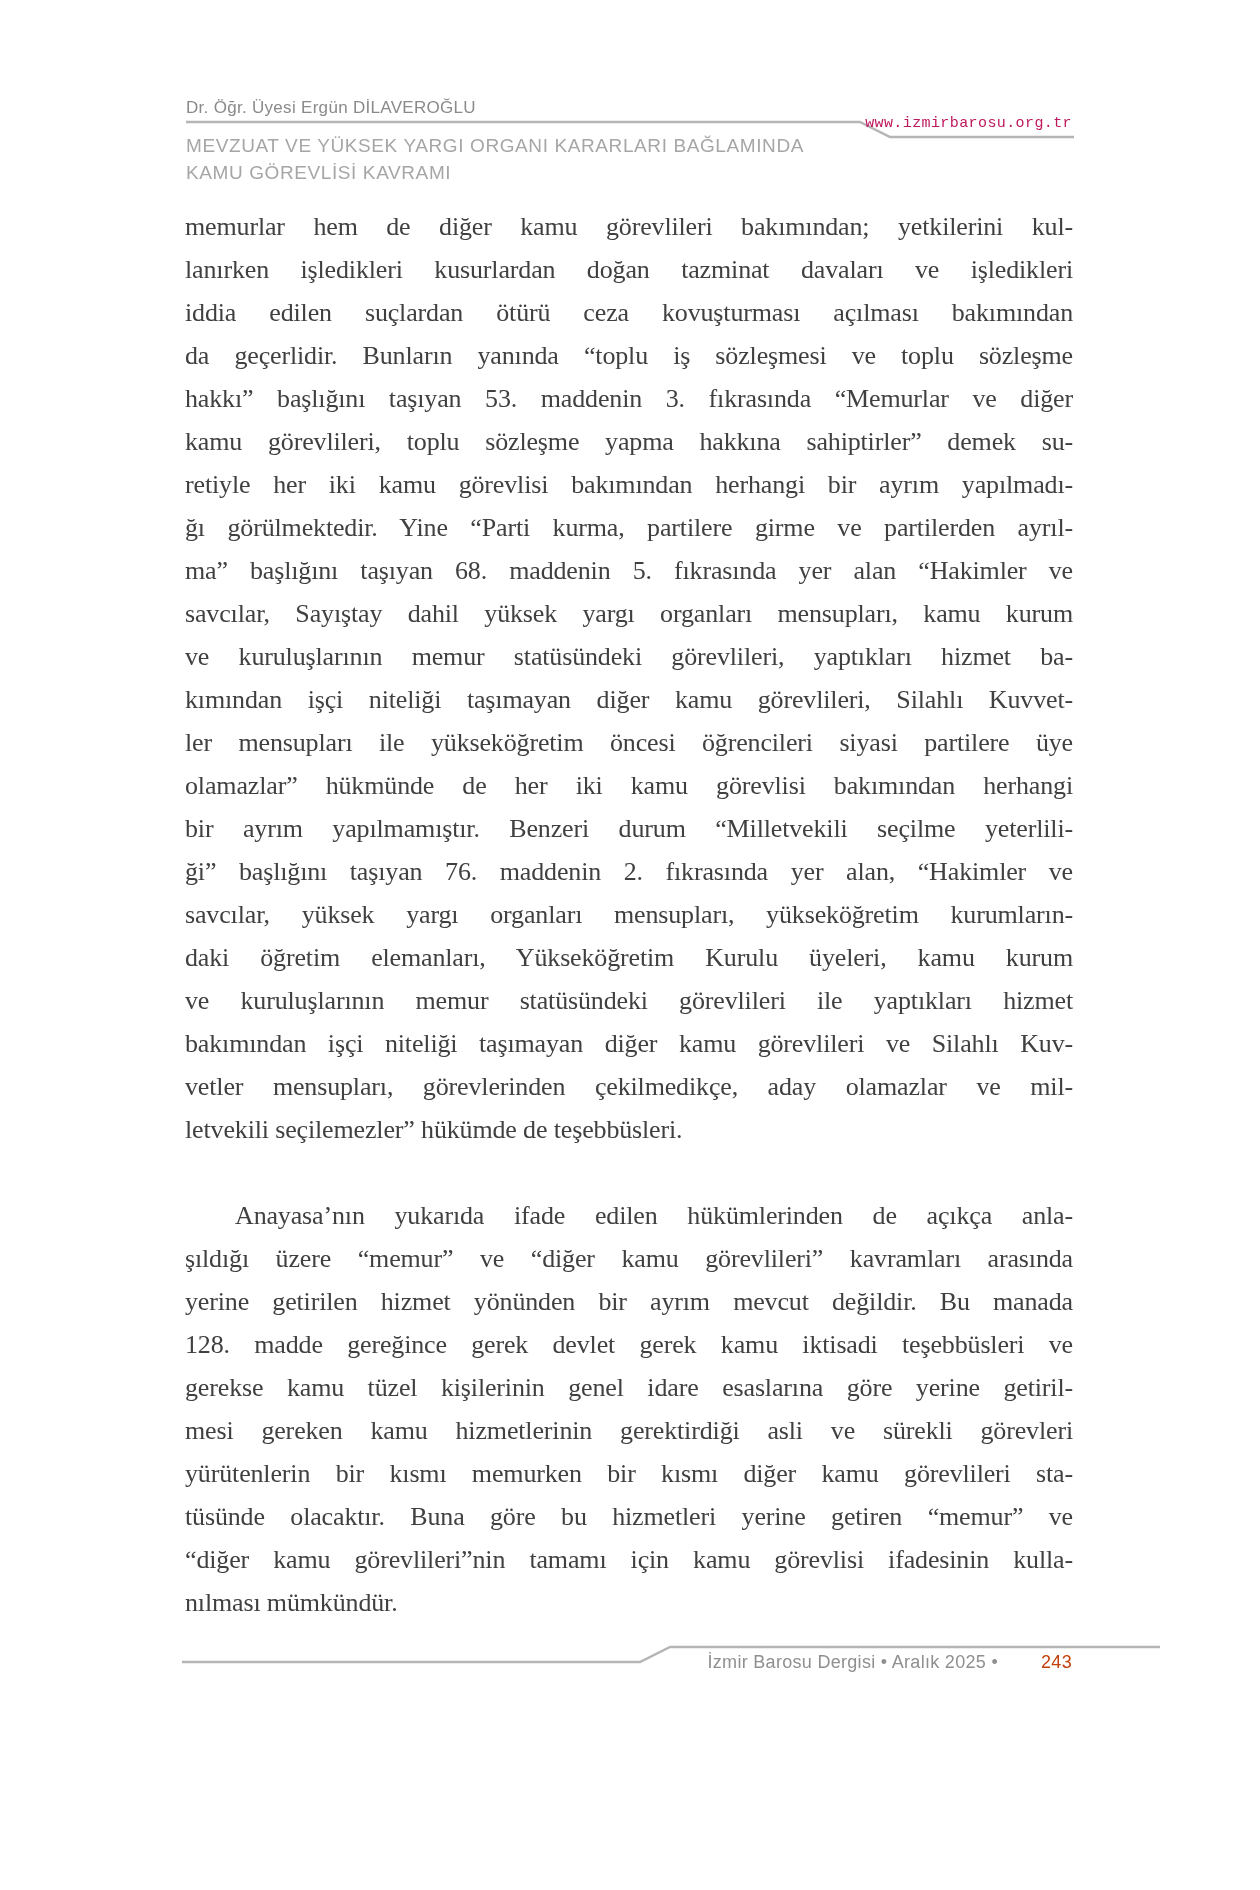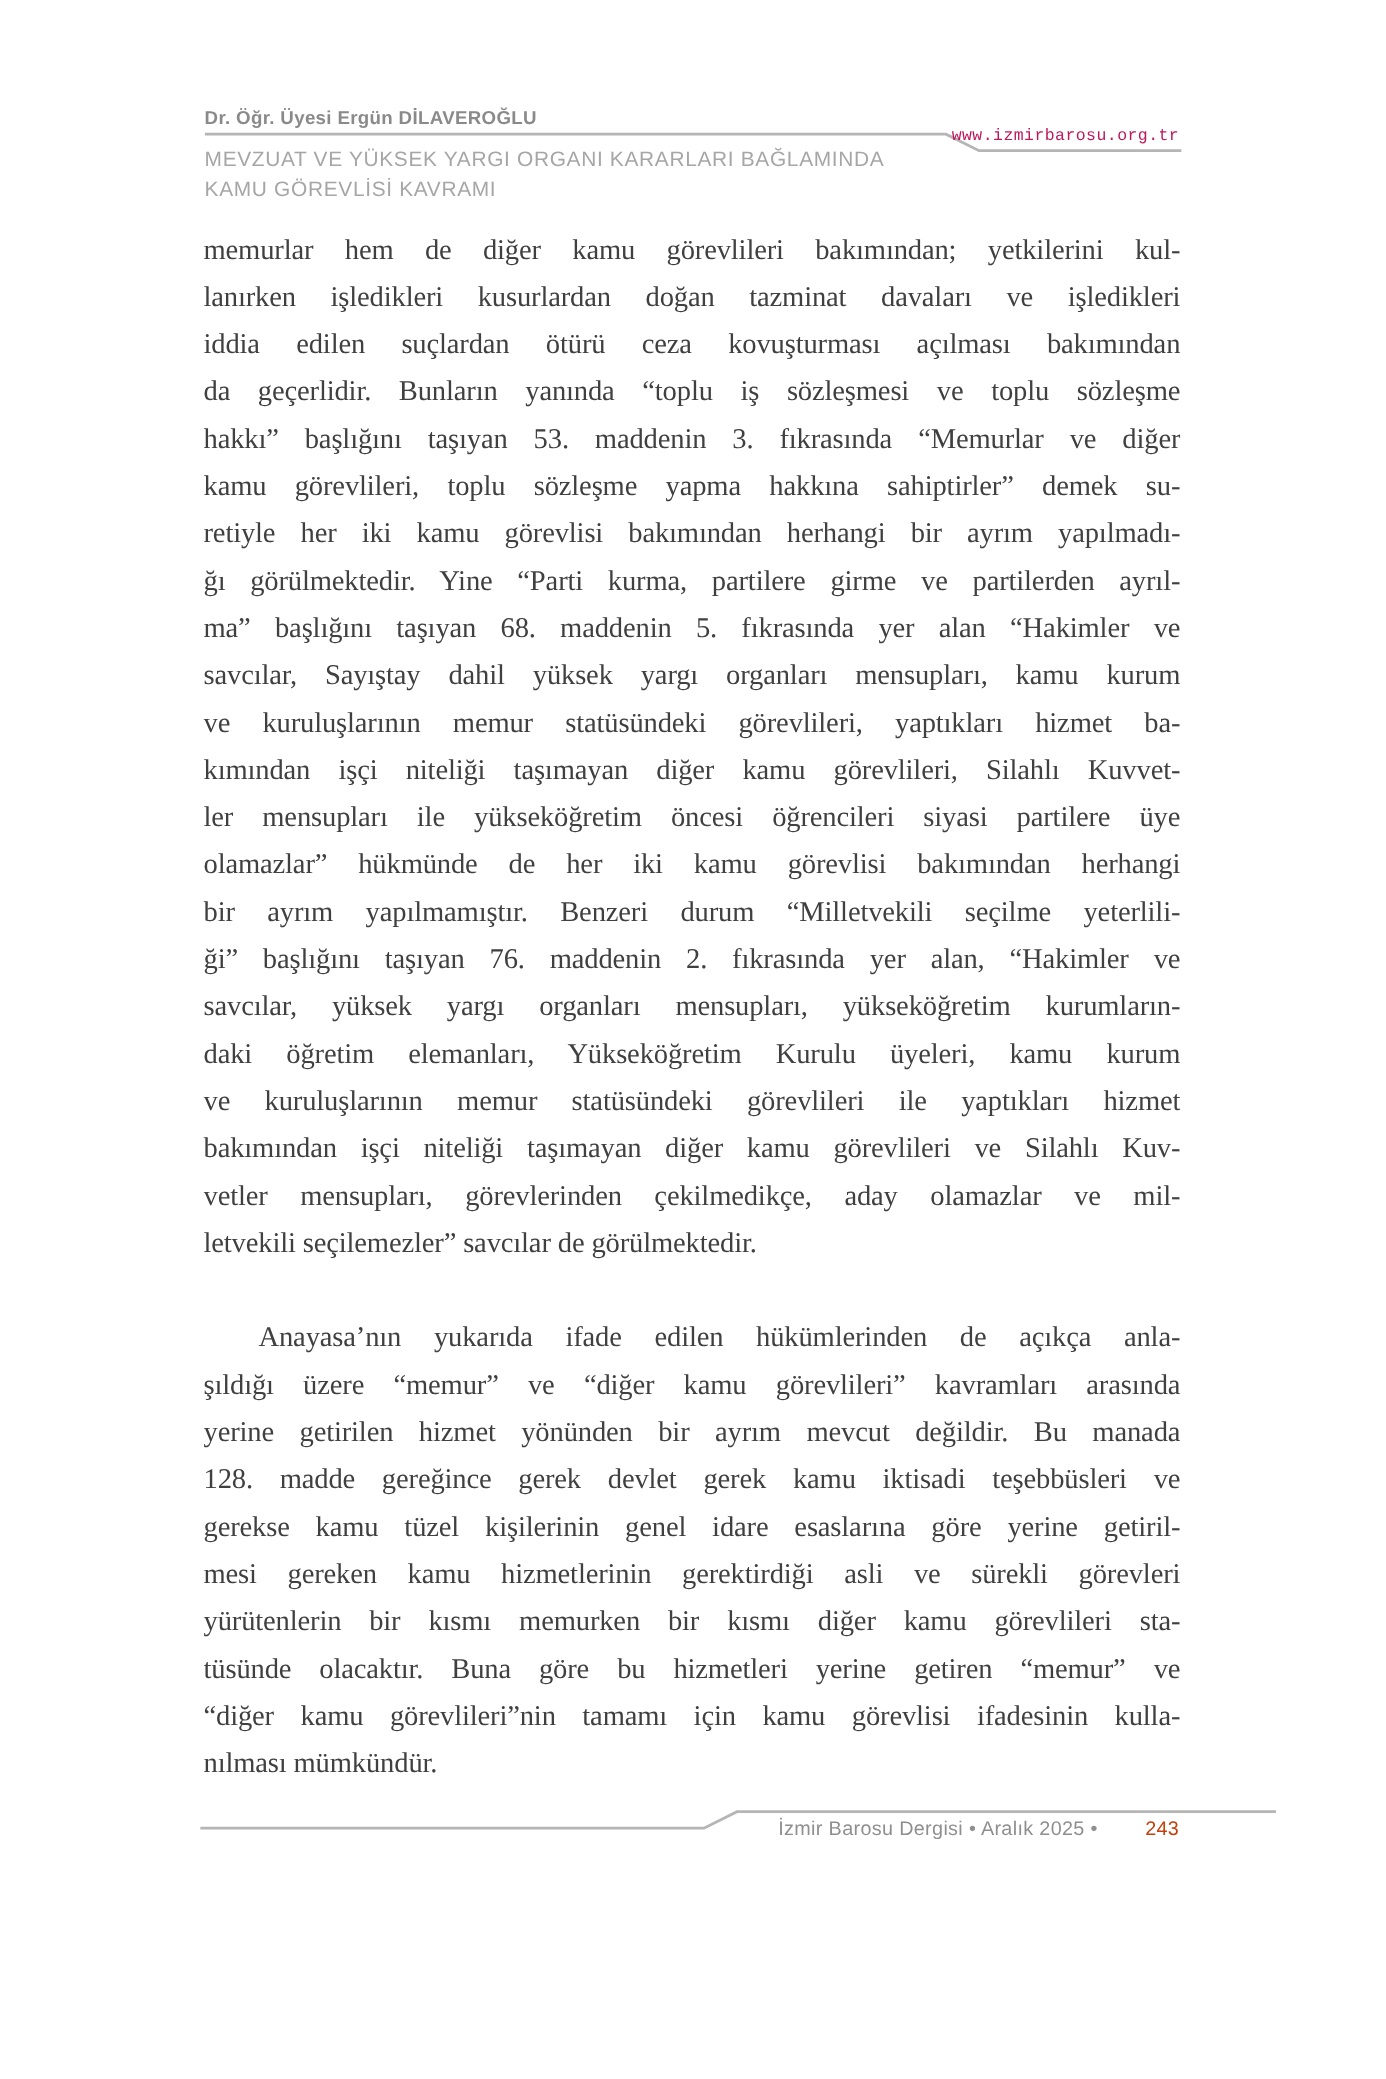--- a/index.html
+++ b/index.html
@@ -8,21 +8,21 @@
     width:1260px;height:1890px;
     background:#ffffff;
     margin:0 auto;
     font-family:"Liberation Serif","DejaVu Serif",serif;
     overflow:hidden;
   }
   
   .author{
     position:absolute;left:186px;top:98px;
     font-family:"Liberation Sans","DejaVu Sans",sans-serif;
-    font-weight:bold;font-size:17px;letter-spacing:.3px;
+    font-weight:normal;font-size:17px;letter-spacing:.3px;
     color:#8a8a8a;
   }
   .hdr-rule{position:absolute;left:186px;top:120px;width:890px;height:20px;}
   .site-url{
     position:absolute;right:188px;top:115px;
     font-family:Liberation Mono, monospace;
     font-size:15px;letter-spacing:.4px;
     color:#be185d;
   }
   .page-title{
@@ -95,21 +95,21 @@
         <div class="line">kımından işçi niteliği taşımayan diğer kamu görevlileri, Silahlı Kuvvet-</div>
         <div class="line">ler mensupları ile yükseköğretim öncesi öğrencileri siyasi partilere üye</div>
         <div class="line">olamazlar” hükmünde de her iki kamu görevlisi bakımından herhangi</div>
         <div class="line">bir ayrım yapılmamıştır. Benzeri durum “Milletvekili seçilme yeterlili-</div>
         <div class="line">ği” başlığını taşıyan 76. maddenin 2. fıkrasında yer alan, “Hakimler ve</div>
         <div class="line">savcılar, yüksek yargı organları mensupları, yükseköğretim kurumların-</div>
         <div class="line">daki öğretim elemanları, Yükseköğretim Kurulu üyeleri, kamu kurum</div>
         <div class="line">ve kuruluşlarının memur statüsündeki görevlileri ile yaptıkları hizmet</div>
         <div class="line">bakımından işçi niteliği taşımayan diğer kamu görevlileri ve Silahlı Kuv-</div>
         <div class="line">vetler mensupları, görevlerinden çekilmedikçe, aday olamazlar ve mil-</div>
-        <div class="line last">letvekili seçilemezler” savcılar de görülmektedir.</div>
+        <div class="line last">letvekili seçilemezler” hükümde de teşebbüsleri.</div>
       </div>
       <div class="para">
         <div class="line first-indent">Anayasa’nın yukarıda ifade edilen hükümlerinden de açıkça anla-</div>
         <div class="line">şıldığı üzere “memur” ve “diğer kamu görevlileri” kavramları arasında</div>
         <div class="line">yerine getirilen hizmet yönünden bir ayrım mevcut değildir. Bu manada</div>
         <div class="line">128. madde gereğince gerek devlet gerek kamu iktisadi teşebbüsleri ve</div>
         <div class="line">gerekse kamu tüzel kişilerinin genel idare esaslarına göre yerine getiril-</div>
         <div class="line">mesi gereken kamu hizmetlerinin gerektirdiği asli ve sürekli görevleri</div>
         <div class="line">yürütenlerin bir kısmı memurken bir kısmı diğer kamu görevlileri sta-</div>
         <div class="line">tüsünde olacaktır. Buna göre bu hizmetleri yerine getiren “memur” ve</div>

